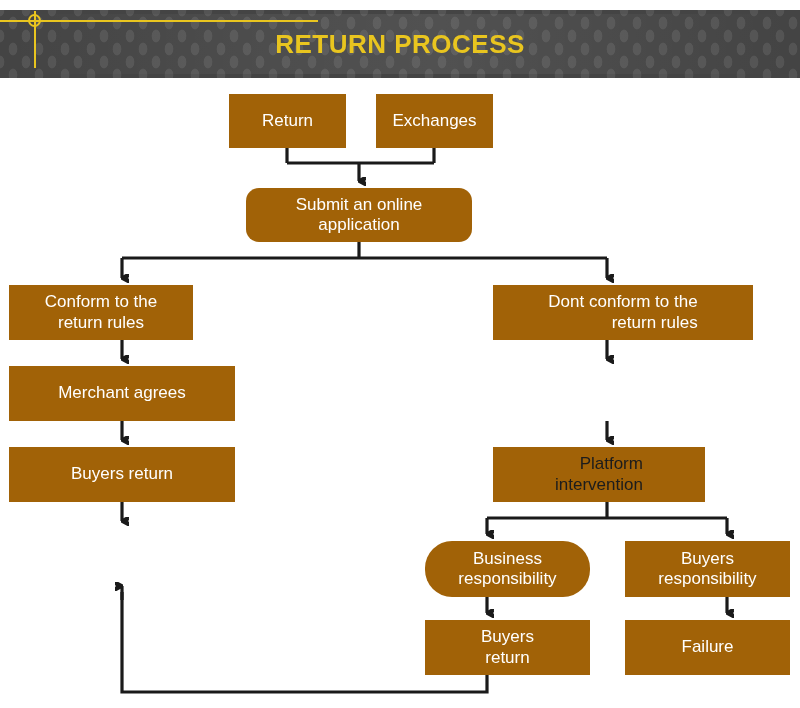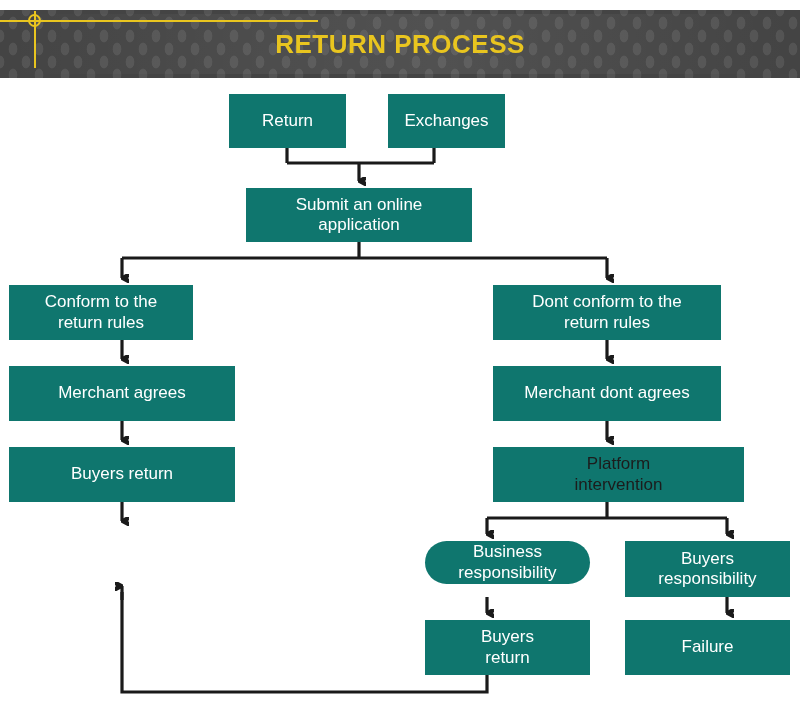--- a/index.html
+++ b/index.html
@@ -87,21 +87,21 @@
   #flow-canvas {
     position: absolute;
     left: 0;
     top: 0;
     width: 800px;
     height: 708px;
   }
 
   .node {
     position: absolute;
-    background: #0f766e;
+    background: #a16207;
     color: #ffffff;
     display: flex;
     align-items: center;
     justify-content: center;
     text-align: center;
     font-size: 17px;
     line-height: 1.18;
     padding: 0 4px;
     box-sizing: border-box;
     white-space: pre-line;
@@ -182,42 +182,41 @@
 
     <g>
       <path d="M 487,675 L 487,692 L 122,692 L 122,591" marker-end="url(#arrowDown)" transform="rotate(180 122 641.5)" style="display:none"></path>
       <path d="M 487,675 L 487,692 L 122,692 L 122,592"></path>
       <path d="M 122,600 L 122,586" marker-end="url(#arrowDown)"></path>
     </g>
   </svg>
 
   <div class="node" style="left:229px; top:94px;  width:117px; height:54px;">Return</div>
 
-  <div class="node" style="left:376px; top:94px;  width:117px; height:54px;margin-left:12px;">Exchanges</div>
-
-  <div class="node" style="left:246px; top:188px; width:226px; height:54px;">Submit an online
+  <div class="node" style="left:376px; top:94px;  width:117px; height:54px;">Exchanges</div>
+
+  <div class="node" style="left:246px; top:188px; width:226px; height:54px;border-radius:13px;">Submit an online
 application</div>
 
   <div class="node" style="left:9px;   top:285px; width:184px; height:55px;">Conform to the
 return rules</div>
 
   <div class="node" style="left:9px;   top:346px; width:226px; height:55px;margin-top:20px;">Merchant agrees</div>
 
   <div class="node" style="left:9px;   top:447px; width:226px; height:55px;">Buyers return</div>
 
 
-  <div class="node" style="left:493px; top:285px; width:228px; height:55px;">Dont conform to the
+  <div class="node" style="left:493px; top:285px; width:260px; height:55px;text-align:right;">Dont conform to the
 return rules</div>
 
-  <div class="node" style="left:493px; top:366px; width:228px; height:55px;">Merchant dont agrees</div>
-
-  <div class="node dark-text" style="left:493px; top:447px; width:251px; height:55px;">Platform
+
+  <div class="node dark-text" style="left:493px; top:447px; width:212px; height:55px;text-align:right;">Platform
 intervention</div>
 
-  <div class="node" style="left:425px; top:541px; width:165px; height:43px;border-radius:27px;">Business
+  <div class="node" style="left:425px; top:541px; width:165px; height:56px;border-radius:27px;">Business
 responsibility</div>
 
   <div class="node" style="left:625px; top:541px; width:165px; height:56px;">Buyers
 responsibility</div>
 
   <div class="node" style="left:425px; top:620px; width:165px; height:55px;">Buyers
 return</div>
 
   <div class="node" style="left:625px; top:620px; width:165px; height:55px;">Failure</div>
 

